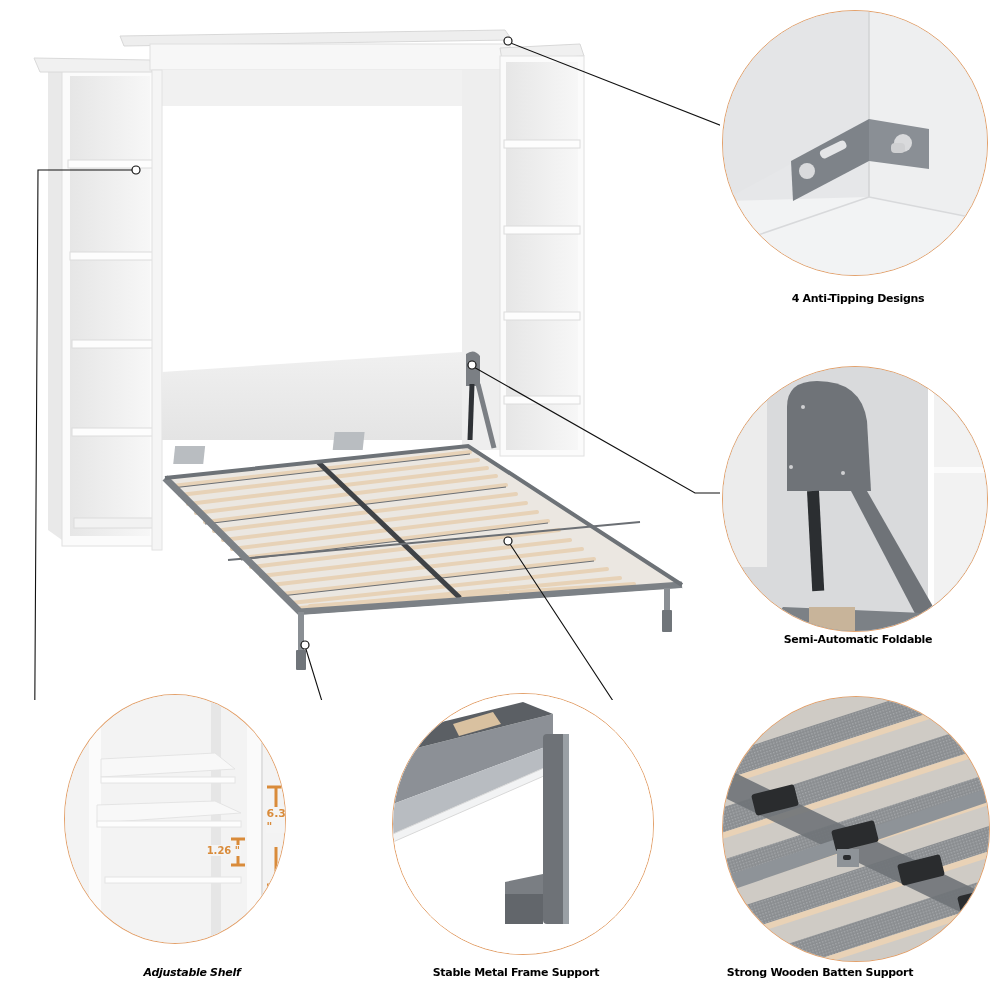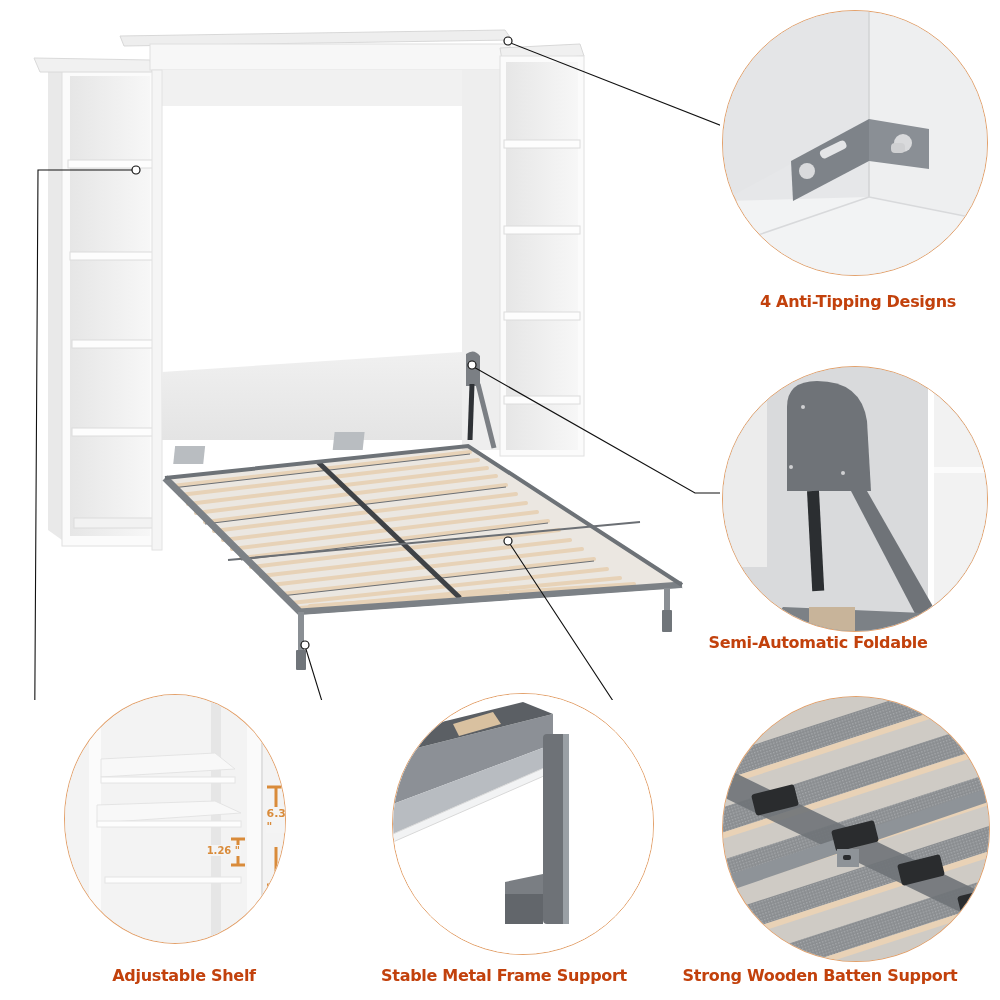--- a/index.html
+++ b/index.html
@@ -1,24 +1,24 @@
 <!DOCTYPE html>
 <html><head>
 <meta charset="utf-8">
 <style>
   html, body { margin: 0; padding: 0; background: #ffffff; }
   body { width: 1000px; height: 1000px; position: relative; overflow: hidden; font-family: "Liberation Sans", sans-serif; }
   .abs { position: absolute; }
   svg { display: block; }
   .label {
     position: absolute;
-    color: #c2410c;
+    color: #000000;
     font-family: "DejaVu Sans", sans-serif;
     font-weight: bold;
-    font-size: 16px;
+    font-size: 11px;
     letter-spacing: -0.3px;
     text-align: right;
     white-space: nowrap;
     transform: translateX(-50%);
   }
   .circle {
     position: absolute;
     border-radius: 50%;
     border: 1.5px solid #e3a16b;
     overflow: hidden;
@@ -170,21 +170,21 @@
     <path d="M64,40 q0,-26 30,-26 q44,0 50,40 l4,70 l-84,0 z" fill="#6f7378"></path>
     <circle cx="80" cy="40" r="2" fill="#cfd0d2"></circle>
     <circle cx="68" cy="100" r="2" fill="#cfd0d2"></circle>
     <circle cx="120" cy="106" r="2" fill="#cfd0d2"></circle>
     <rect x="84" y="124" width="12" height="100" fill="#2b2e31" transform="rotate(-3 90 124)"></rect>
     <polygon points="128,124 144,124 216,250 198,258" fill="#6f7378"></polygon>
     <polygon points="40,266 60,240 200,246 220,266" fill="#7c8186"></polygon>
     <rect x="86" y="240" width="46" height="26" fill="#c8b49a"></rect>
   </svg>
 </div>
-<div class="label" style="left:818px;top:633px;">Semi-Automatic Foldable</div>
+<div class="label" style="left:858px;top:633px;">Semi-Automatic Foldable</div>
 
 <div class="circle" style="left:64px;top:694px;width:222px;height:250px;background:#f4f4f4;">
   <svg width="222" height="250" viewBox="0 0 222 250">
     <rect x="0" y="0" width="222" height="250" fill="#f3f3f3"></rect>
     <rect x="24" y="0" width="12" height="250" fill="#fbfbfb"></rect>
     <rect x="146" y="0" width="10" height="250" fill="#e6e6e6"></rect>
     <rect x="182" y="0" width="14" height="250" fill="#fafafa"></rect>
     <rect x="196" y="0" width="2" height="250" fill="#e0e0e0"></rect>
     <polygon points="36,64 150,58 170,74 36,82" fill="#f8f8f8" stroke="#e4e4e4"></polygon>
     <rect x="36" y="82" width="134" height="6" fill="#fdfdfd" stroke="#e4e4e4"></rect>
@@ -200,37 +200,37 @@
     </g>
     <g stroke="#d98b3a" stroke-width="3" fill="none">
       <line x1="166" y1="144" x2="180" y2="144"></line>
       <line x1="173" y1="144" x2="173" y2="170"></line>
       <line x1="166" y1="170" x2="180" y2="170"></line>
     </g>
   </svg>
   <div class="abs" style="left:222px;top:112px;transform:translateX(-100%);color:#d98b3a;font-family:'DejaVu Sans',sans-serif;font-weight:bold;font-size:11px;background:#f4f4f4;padding:0 1px;">6.3 "</div>
   <div class="abs" style="left:176px;top:150px;transform:translateX(-100%);color:#d98b3a;font-family:'DejaVu Sans',sans-serif;font-weight:bold;font-size:10px;background:#f4f4f4;padding:0 1px;">1.26 "</div>
 </div>
-<div class="label" style="left:184px;top:966px;">Adjustable Shelf</div>
+<div class="label" style="left:192px;top:966px;font-style:italic;">Adjustable Shelf</div>
 
 <div class="circle" style="left:392px;top:693px;width:262px;height:262px;background:#ffffff;">
   <svg width="262" height="262" viewBox="0 0 262 262">
     <rect x="0" y="0" width="262" height="262" fill="#ffffff"></rect>
     <polygon points="0,60 160,20 160,50 0,110" fill="#8c9096"></polygon>
     <polygon points="0,40 130,8 160,20 0,60" fill="#5b5f64"></polygon>
     <polygon points="60,30 100,18 108,30 66,42" fill="#d9c1a0"></polygon>
     <polygon points="0,110 160,50 160,70 0,140" fill="#b8bcc1"></polygon>
     <polygon points="0,140 160,70 160,78 0,148" fill="#f2f3f4" stroke="#d8d8d8"></polygon>
     <rect x="150" y="40" width="26" height="190" rx="4" fill="#6e7277"></rect>
     <rect x="170" y="40" width="6" height="190" fill="#9aa0a5"></rect>
     <polygon points="112,200 150,200 150,230 112,230" fill="#62666b"></polygon>
     <polygon points="112,188 150,180 150,200 112,200" fill="#7a7e83"></polygon>
   </svg>
 </div>
-<div class="label" style="left:504px;top:966px;">Stable Metal Frame Support</div>
+<div class="label" style="left:516px;top:966px;">Stable Metal Frame Support</div>
 
 <div class="circle" style="left:722px;top:696px;width:268px;height:266px;background:#cfcfcf;">
   <svg width="268" height="266" viewBox="0 0 268 266">
     <defs>
       <pattern id="fabric" width="3" height="3" patternUnits="userSpaceOnUse">
         <rect width="3" height="3" fill="#8a8d90"></rect>
         <rect width="1.5" height="1.5" fill="#a4a7aa"></rect>
       </pattern>
     </defs>
     <rect x="0" y="0" width="268" height="266" fill="#cfcbc5"></rect>

